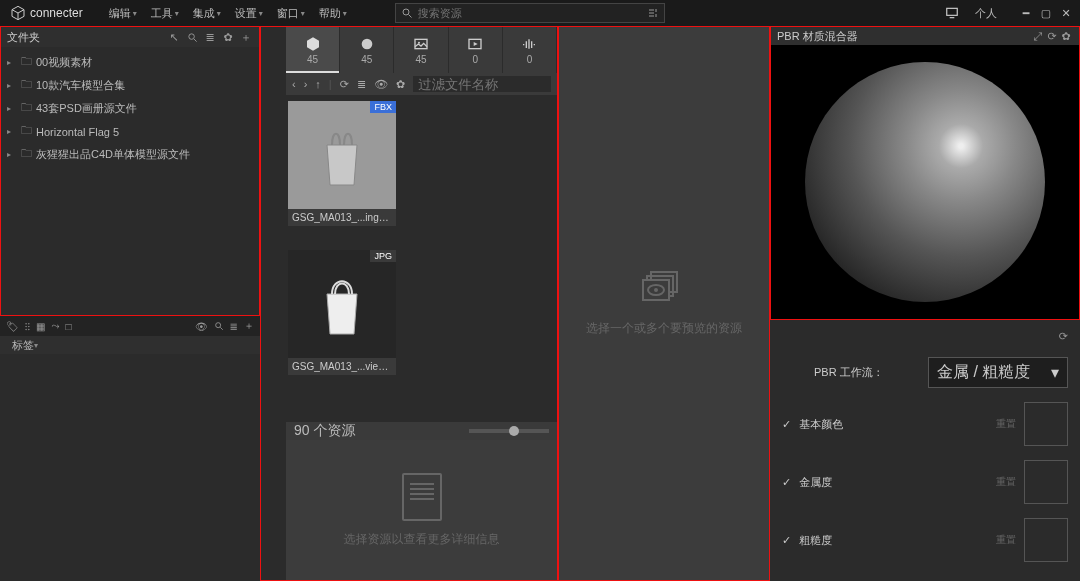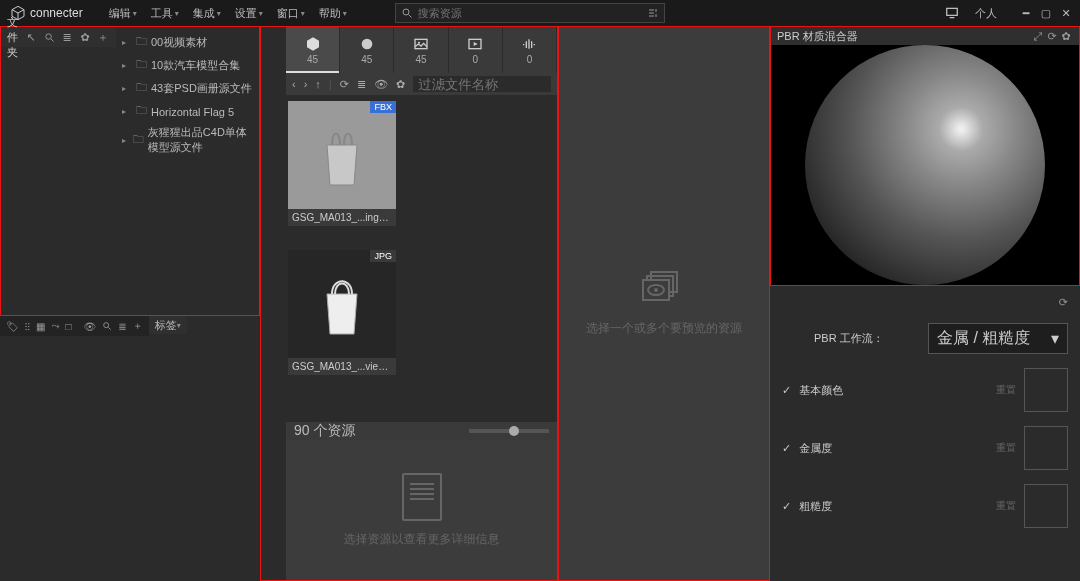--- a/index.html
+++ b/index.html
@@ -19,36 +19,36 @@
     .title-right { margin-left: auto; display: flex; align-items: center; gap: 6px; }
     .title-right .item { padding: 3px 5px; color: #bbb; cursor: pointer; }
     .win-controls { display: flex; gap: 0; margin-left: 8px; }
     .win-btn { width: 20px; height: 20px; display: flex; align-items: center; justify-content: center; cursor: pointer; color: #bbb; }
     
     
     .app-body { display: flex; height: calc(581px - 26px); }
     
     
     .left-col { width: 260px; display: flex; flex-direction: column; }
-    .panel { display: flex; flex-direction: row; }
+    .panel { display: flex; flex-direction: column; }
     .panel-header { height: 20px; background: #2f2f2f; display: flex; align-items: center; padding: 0 6px; gap: 6px; }
     .panel-title { flex: 1; font-size: 11px; color: #ccc; }
     .panel-tools { display: flex; gap: 4px; }
     .tool-ic { width: 14px; height: 14px; color: #999; cursor: pointer; display: flex; align-items: center; justify-content: center; font-size: 11px; }
     
     .folders-panel { flex: 0 0 290px; border: 1px solid #e11; }
     .folder-tree { padding: 4px 6px; }
     .folder-item { display: flex; align-items: center; gap: 4px; padding: 2px 0; color: #bbb; cursor: pointer; }
     .folder-item .tri { color: #888; font-size: 8px; width: 10px; }
     .folder-item .fic { color: #999; }
     
     .tag-panel { flex: 1; background: #2b2b2b; }
     .tag-views { height: 20px; display: flex; align-items: center; padding: 0 6px; gap: 6px; background: #232323; }
     .tag-v { color: #999; cursor: pointer; font-size: 10px; }
-    .tag-header { height: 18px; display: flex; align-items: center; padding: 0 6px; gap: 0; background: #2f2f2f; }
+    .tag-header { height: 18px; display: flex; align-items: center; padding: 0 12px; gap: 0; background: #2f2f2f; }
     .tag-caret { font-size: 8px; color: #888; }
     
     
     .mid-col { width: 298px; display: flex; flex-direction: column; border: 1px solid #e11; padding-left: 25px; }
     .type-tabs { height: 46px; display: flex; background: #3a3a3a; }
     .type-tab { flex: 1; display: flex; flex-direction: column; align-items: center; justify-content: center; gap: 2px; border-right: 1px solid #2b2b2b; cursor: pointer; position: relative; }
     .type-tab.active { background: #4a4a4a; }
     .type-tab.active::after { content: ""; position: absolute; bottom: 0; left: 0; right: 0; height: 2px; background: #ddd; }
     .type-tab .cnt { font-size: 10px; color: #aaa; }
     .type-tab svg { width: 16px; height: 16px; fill: #ccc; }
@@ -76,21 +76,21 @@
     .doc-ic { width: 40px; height: 48px; border: 2px solid #666; border-radius: 2px; display: flex; flex-direction: column; padding: 8px 6px; gap: 3px; }
     .doc-ic .ln { height: 2px; background: #666; }
     
     
     .prev-col { flex: 1; background: #3c3c3c; display: flex; flex-direction: column; align-items: center; justify-content: center; gap: 10px; border: 1px solid #e11; }
     .prev-ic { width: 50px; height: 40px; position: relative; }
     .prev-ph { color: #666; font-size: 12px; }
     
     
     .right-col { width: 310px; display: flex; flex-direction: column; }
-    .pbr-preview { height: 260px; border: 1px solid #e11; display: flex; flex-direction: column; }
+    .pbr-preview { height: 294px; border: 1px solid #e11; display: flex; flex-direction: column; }
     .pbr-hdr { height: 18px; display: flex; align-items: center; padding: 0 6px; background: #2f2f2f; }
     .pbr-title { flex: 1; font-size: 11px; color: #ccc; }
     .pbr-sphere { flex: 1; background: #000; display: flex; align-items: center; justify-content: center; }
     .sphere { width: 240px; height: 240px; border-radius: 50%; background: radial-gradient(circle at 65% 35%, #eee 1%, #aaa 10%, #888 25%, #555 50%, #222 80%, #111); }
     
     .pbr-props { flex: 1; background: #2b2b2b; padding: 10px 12px; display: flex; flex-direction: column; gap: 14px; overflow: hidden; }
     .pbr-props-hdr { display: flex; align-items: center; justify-content: flex-end; }
     .refresh-ic { color: #999; cursor: pointer; }
     .wf-row { display: flex; align-items: center; gap: 8px; margin-left: 32px; }
     .wf-label { flex: 1; color: #ccc; font-size: 11px; }

